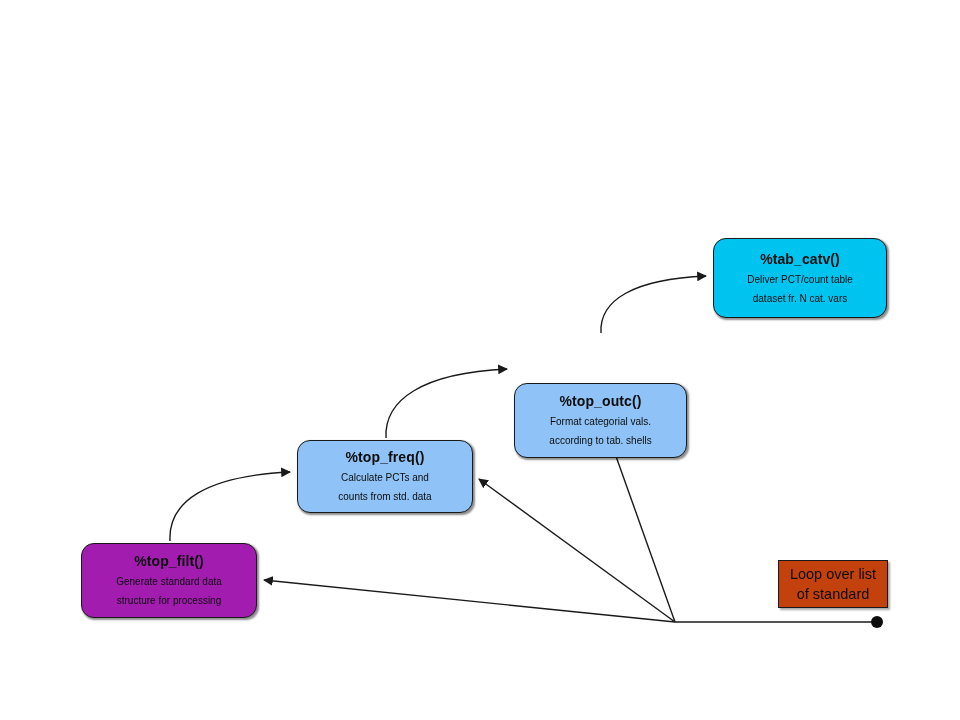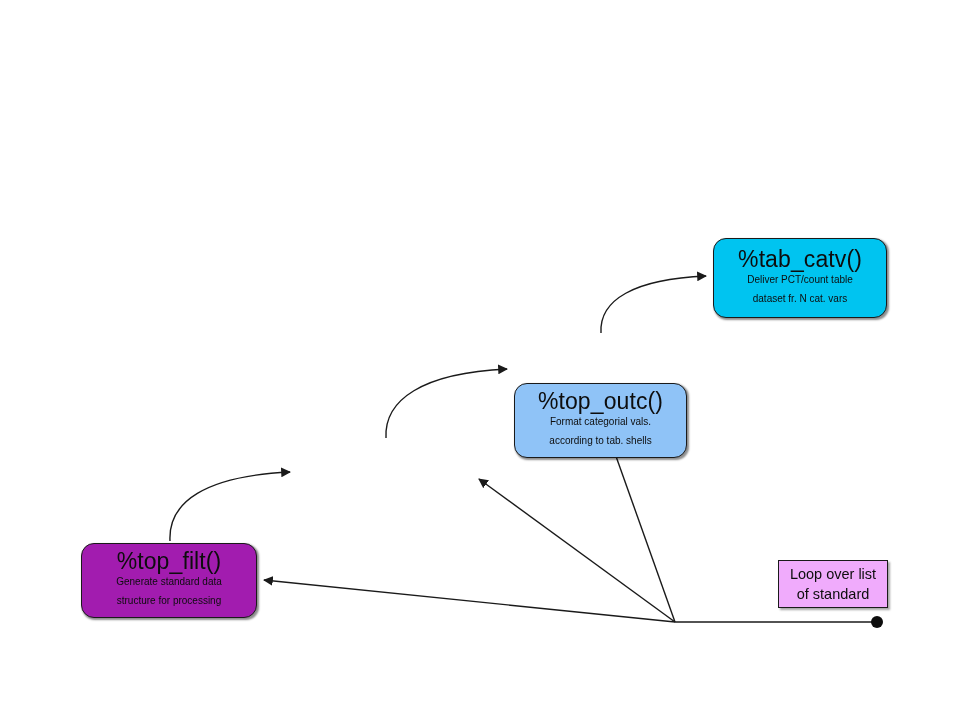--- a/index.html
+++ b/index.html
@@ -38,24 +38,25 @@
   }
   .node.rounded {
     border-radius: 13px;
     box-shadow: 1.5px 1.5px 2px rgba(0,0,0,0.45);
   }
   .node.square {
     border-radius: 0;
     box-shadow: 1.5px 1.5px 2px rgba(0,0,0,0.35);
   }
   .node-title {
-    font-size: 23px;
+    font-size: 14px;
     line-height: 21px;
     letter-spacing: 0.1px;
     white-space: nowrap;
+    font-weight: bold;
   }
   .node-line {
     font-size: 10px;
     line-height: 19px;
     white-space: nowrap;
   }
   .node-line.plain {
     font-size: 14.5px;
     line-height: 20px;
   }
@@ -94,25 +95,30 @@
     <div class="node-line">Deliver PCT/count table</div>
     <div class="node-line">dataset fr. N cat. vars</div>
   </div>
 
   <div class="node rounded" style="left:514px; top:335px; width:173px; height:75px; background:#8FC3F7;margin-top:48px;">
     <div class="node-title">%top_outc()</div>
     <div class="node-line">Format categorial vals.</div>
     <div class="node-line">according to tab. shells</div>
   </div>
 
+  <div class="node rounded" style="left:297px; top:440px; width:176px; height:73px; background:#8FC3F7;">
+    <div class="node-title">%top_freq()</div>
+    <div class="node-line">Calculate PCTs and</div>
+    <div class="node-line">counts from std. data</div>
+  </div>
 
   <div class="node rounded" style="left:81px; top:543px; width:176px; height:75px; background:#a21caf;">
     <div class="node-title">%top_filt()</div>
     <div class="node-line">Generate standard data</div>
     <div class="node-line">structure for processing</div>
   </div>
 
-  <div class="node square" style="left:778px; top:560px; width:110px; height:48px; background:#f0abfc;">
+  <div class="node square" style="left:778px; top:560px; width:110px; height:48px; background:#c2410c;">
     <div class="node-line plain">Loop over list</div>
     <div class="node-line plain">of standard</div>
   </div>
 
 </div>
 
 </body></html>

